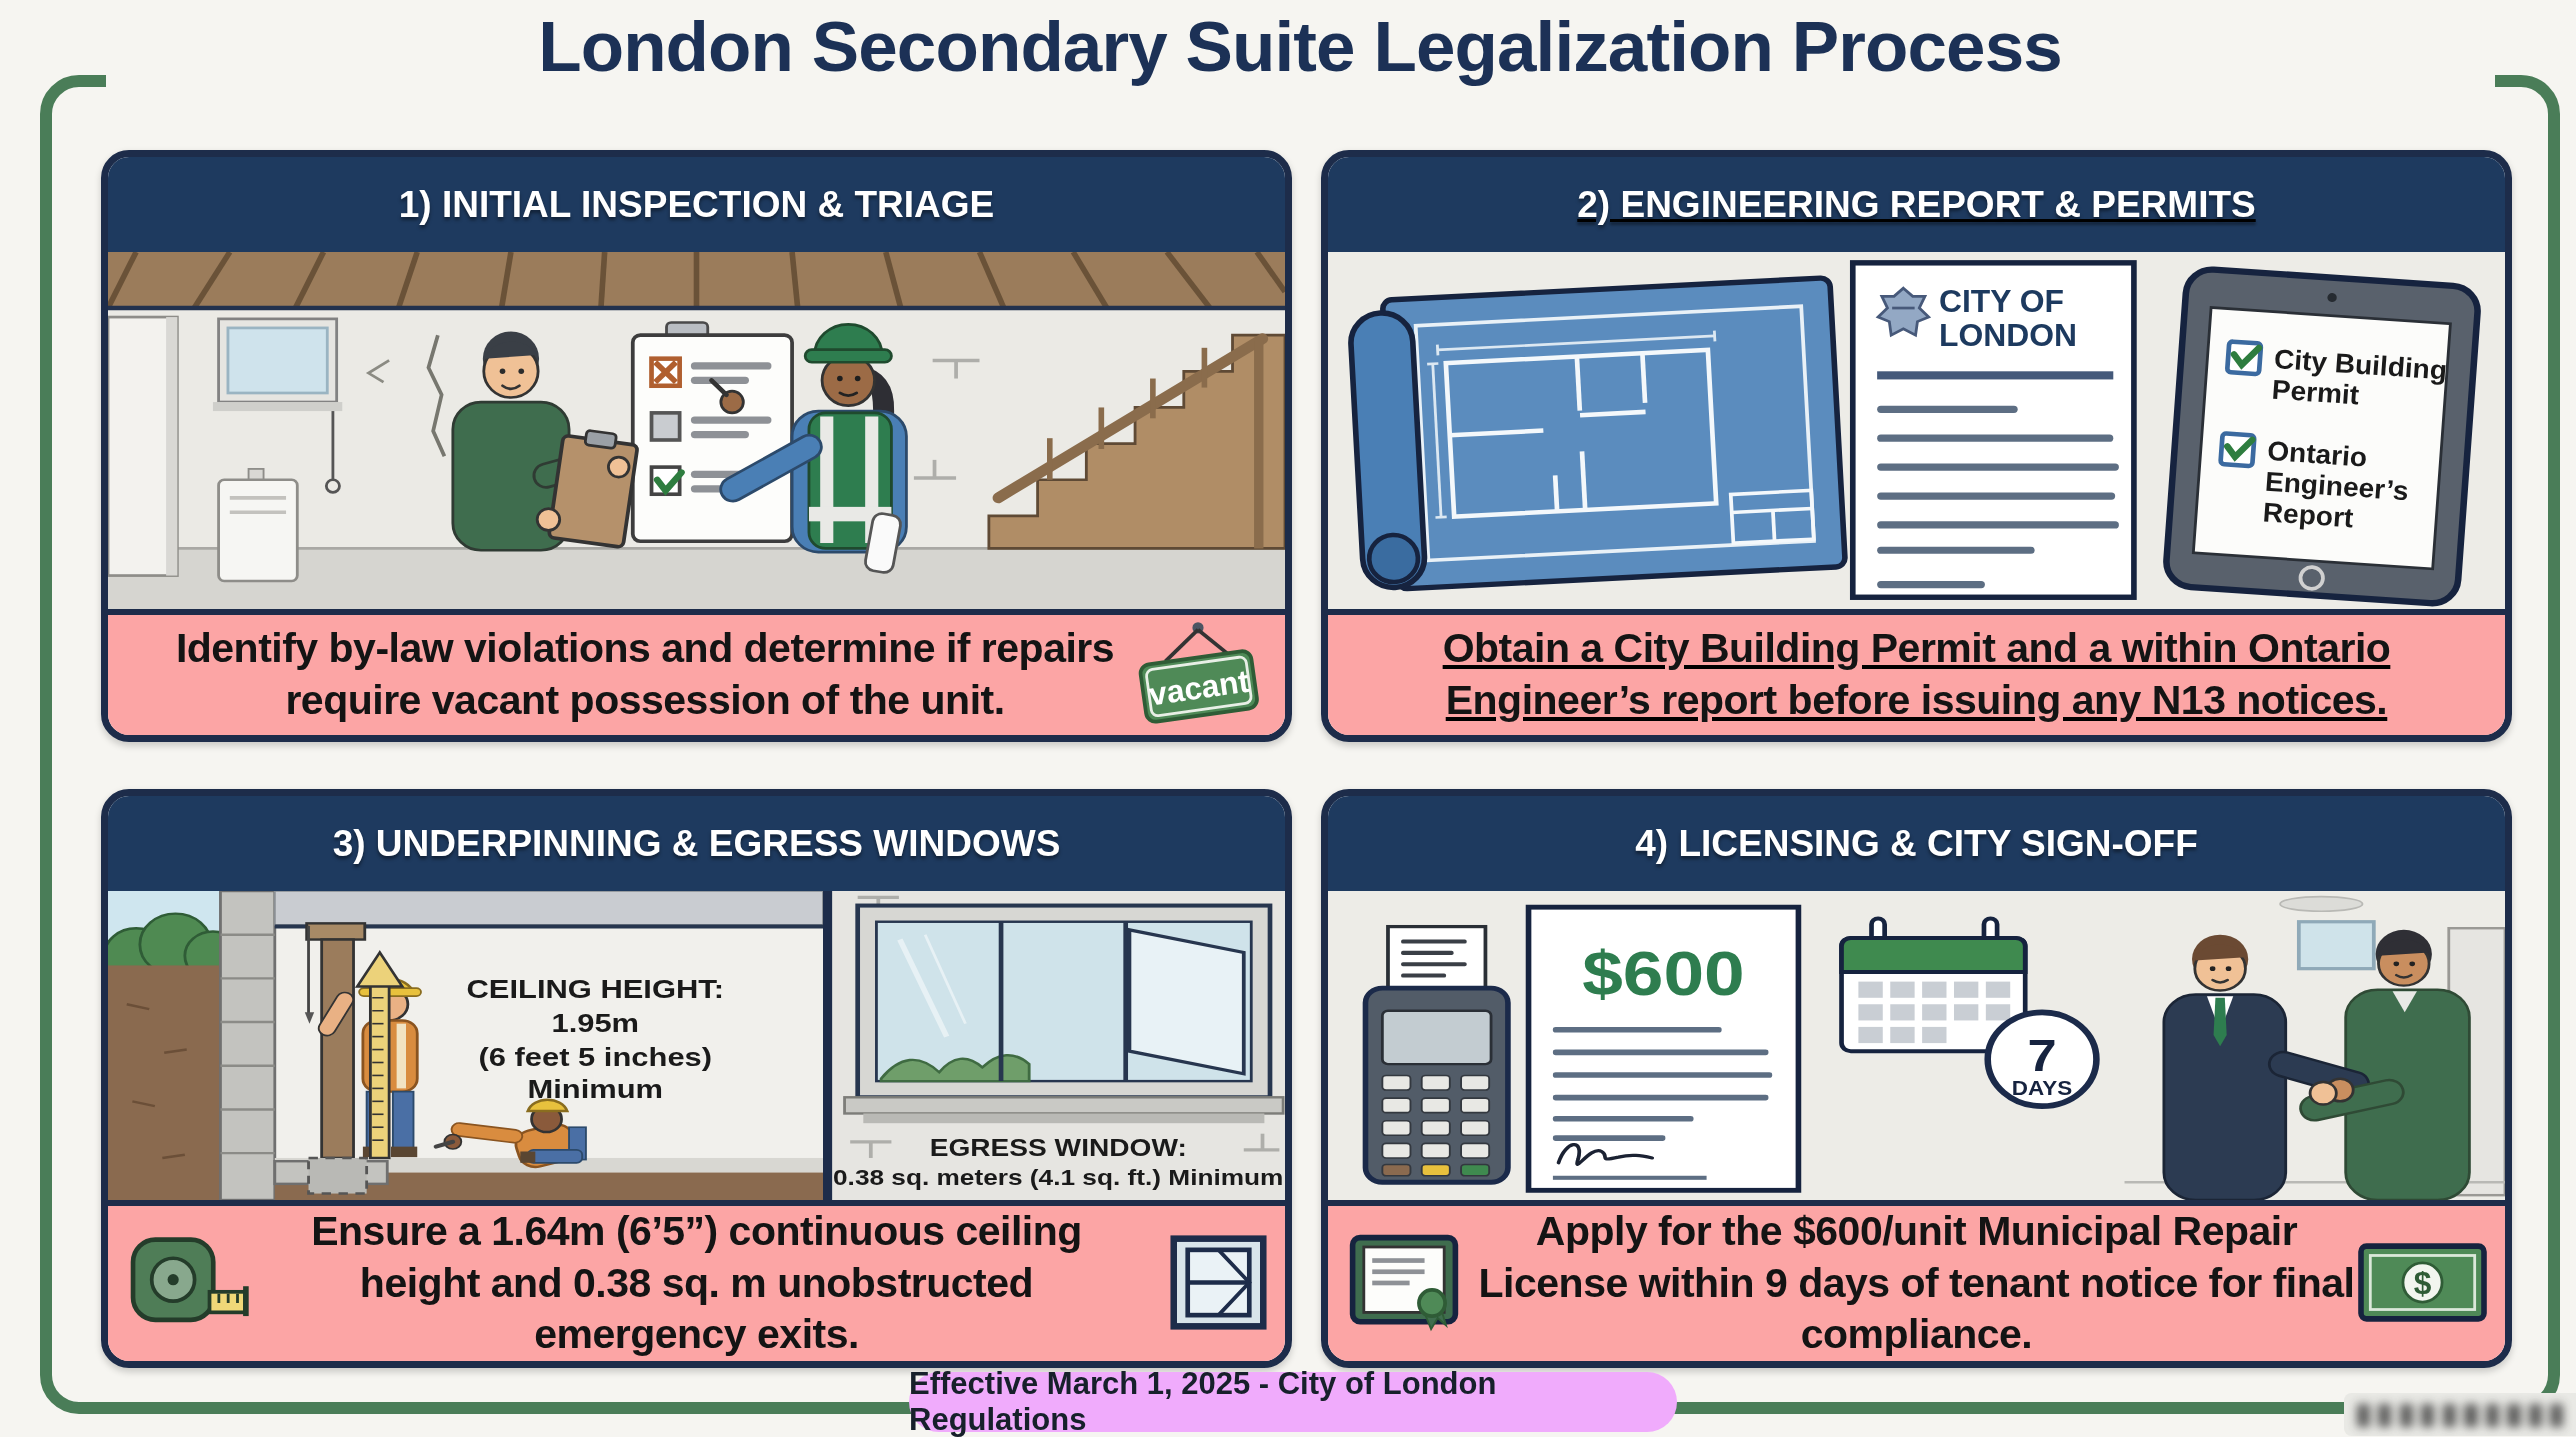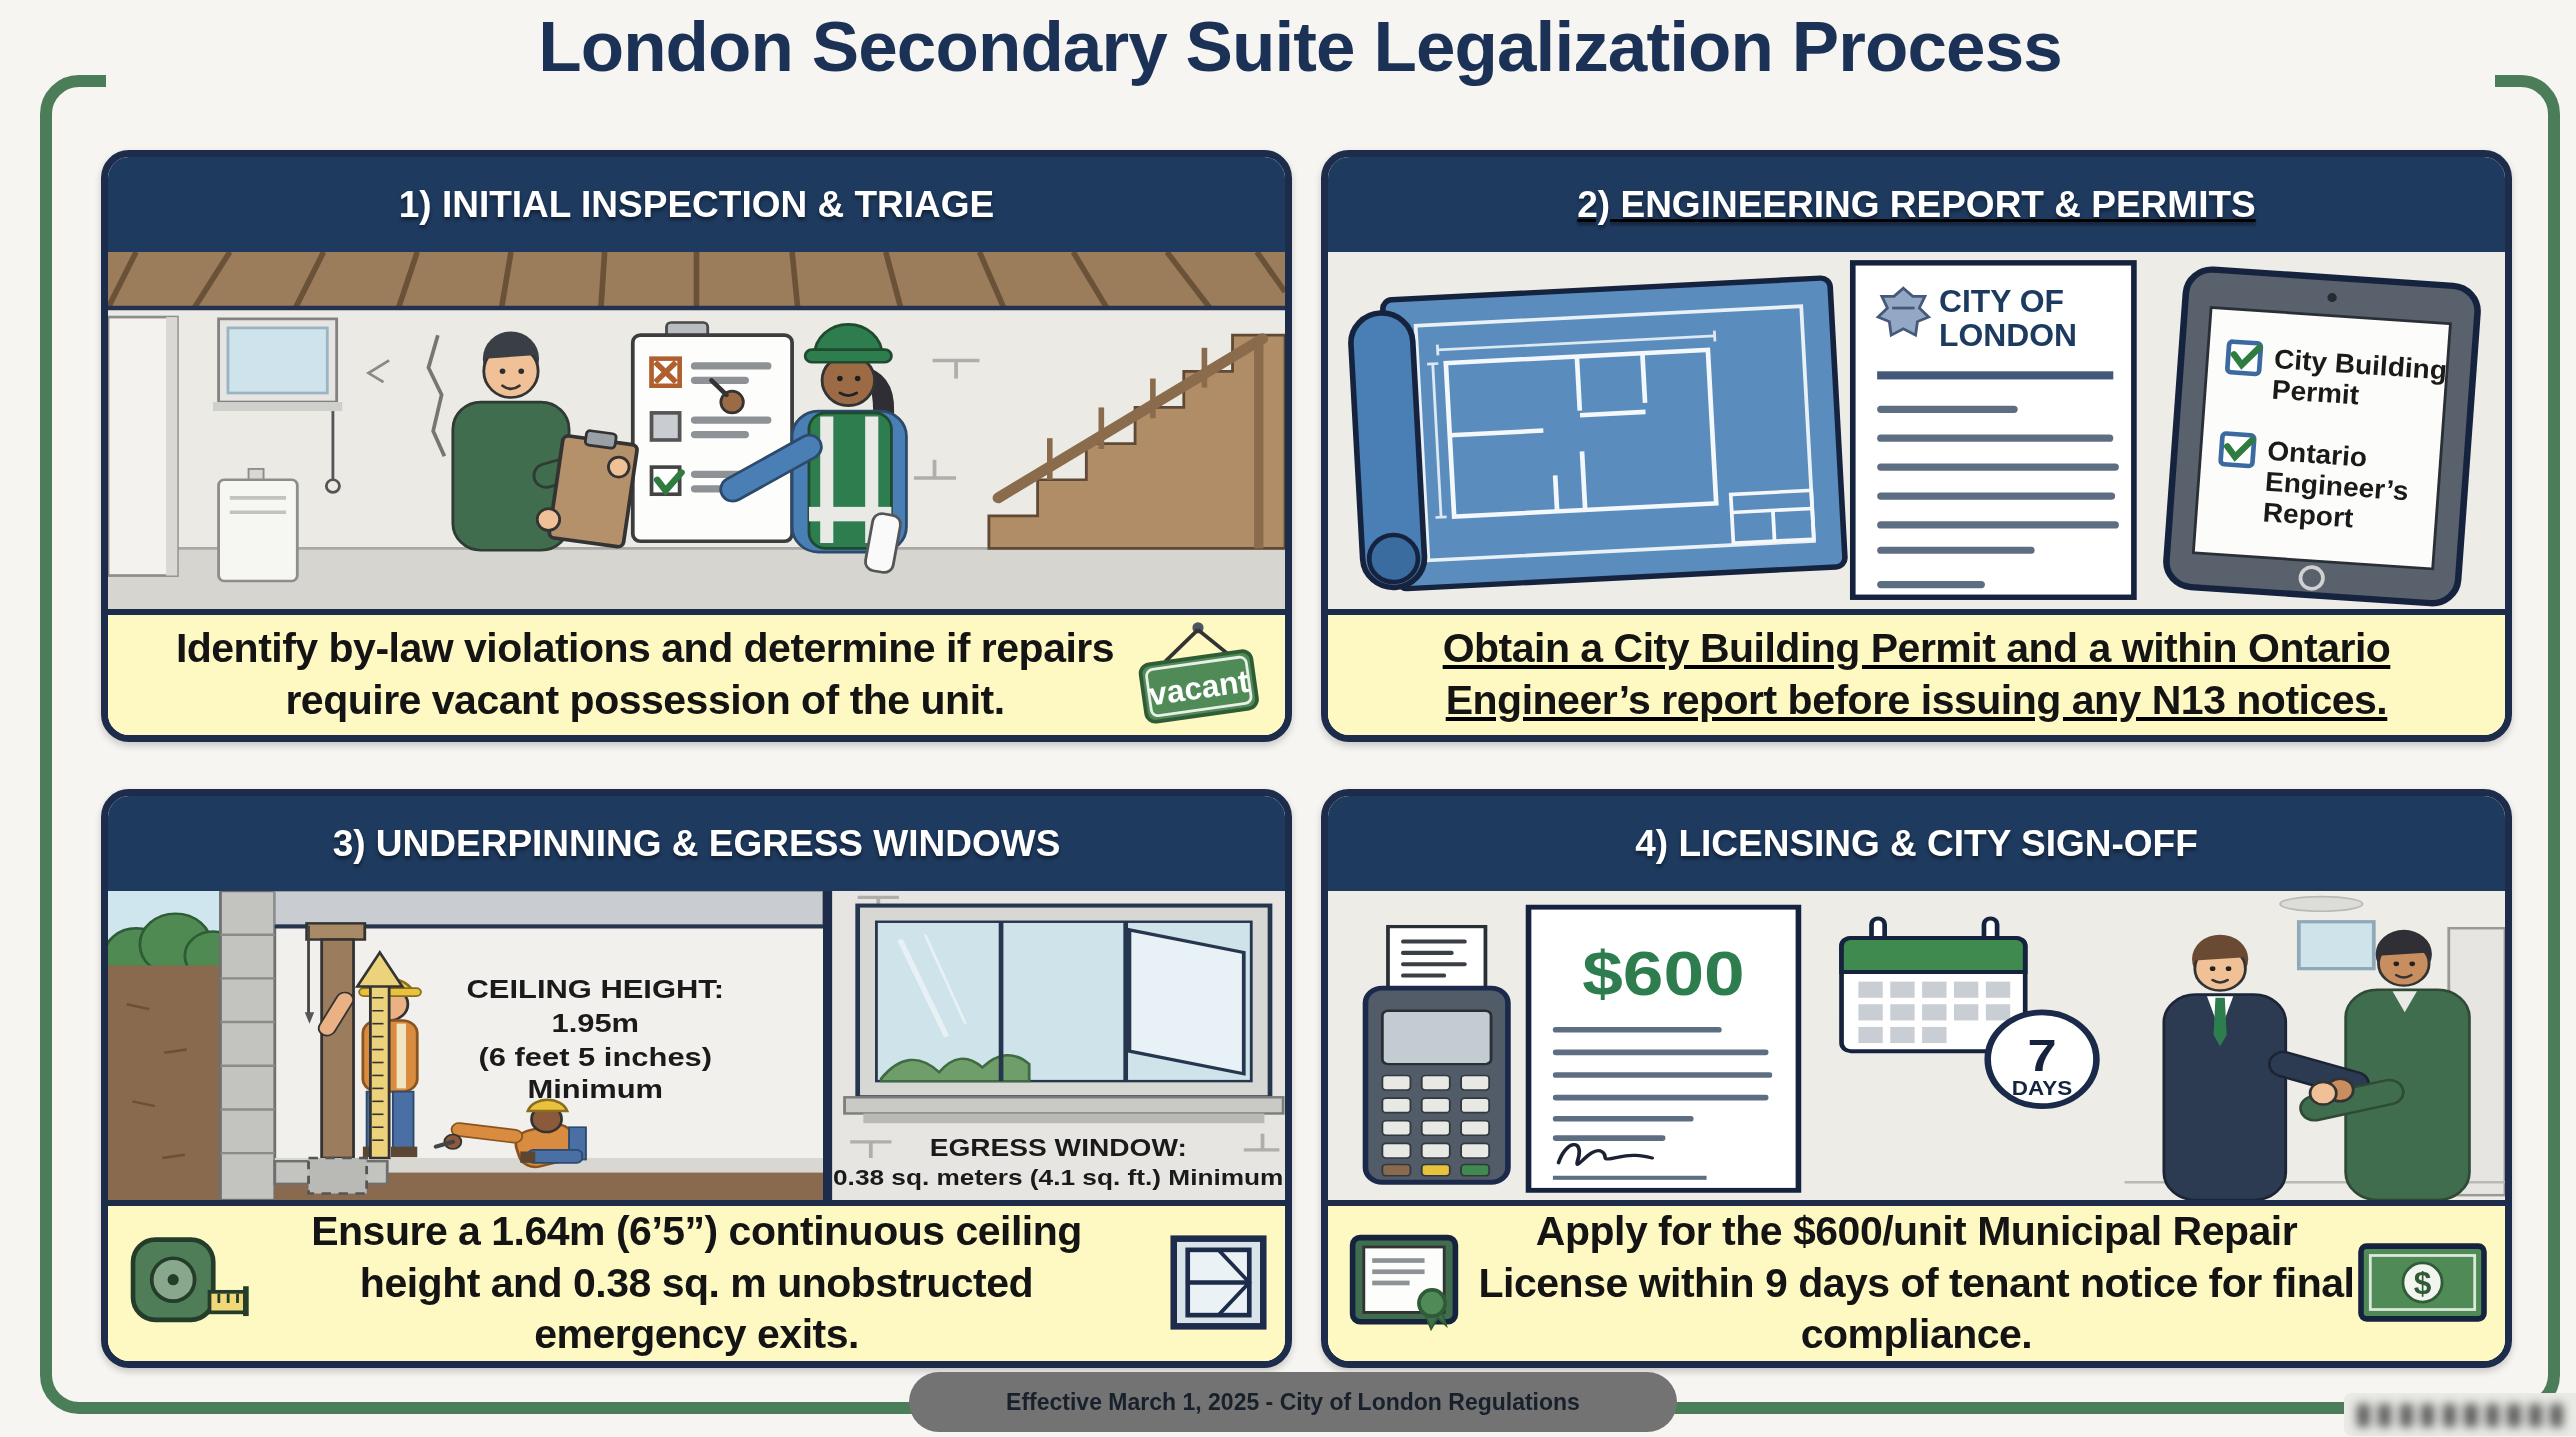--- a/index.html
+++ b/index.html
@@ -15,32 +15,32 @@
          box-shadow:0 3.7px 7.5px rgba(0,0,0,.18);}
   .p1{left:89px;top:150px;width:1191px;height:592px;}
   .p2{left:1309px;top:150px;width:1191px;height:592px;text-decoration:underline;}
   .p3{left:89px;top:789px;width:1191px;height:579px;}
   .p4{left:1309px;top:789px;width:1191px;height:579px;}
   .ph{flex:0 0 95px;background:#1e3a5f;color:#fff;display:flex;align-items:center;justify-content:center;
       font-size:37px;font-weight:bold;text-shadow:0 2.8px 3.7px rgba(0,0,0,.45);letter-spacing:0;}
   .scene{flex:1;position:relative;overflow:hidden;background:#edece7;}
   .scene svg{position:absolute;inset:0;width:100%;height:100%;display:block;}
   .scene text{font-family:"Liberation Sans",sans-serif;font-weight:bold;}
-  .caption{flex:0 0 120px;background:#fef9c3;border-top:6.6px solid #1d2c4a;position:relative;
+  .caption{flex:0 0 120px;background:#fca5a5;border-top:6.6px solid #1d2c4a;position:relative;
            display:flex;align-items:center;justify-content:center;}
   .caption p{margin:0;font-size:41px;font-weight:bold;color:#141414;text-align:center;
              line-height:1.26;letter-spacing:-0.5px;}
   .cap-pad-r p{padding:0 150px 0 47px;}
   .cap-pad-lr p{padding:0 145px;}
   .cap-icon{position:absolute;top:50%;transform:translateY(-50%);}
   .cap-icon.left{left:19px;}
   .cap-icon.right{right:17px;}
-  .footer-pill{position:absolute;left:897px;top:1372px;width:768px;height:60px;background:#737373;
+  .footer-pill{position:absolute;left:897px;top:1372px;width:768px;height:60px;background:#f0abfc;
                border-radius:30px;display:flex;align-items:center;justify-content:center;z-index:5;
-               font-size:23px;font-weight:bold;color:#17202b;}
+               font-size:31px;font-weight:bold;color:#17202b;}
   .watermark{position:absolute;right:3.7px;top:1393px;width:240px;height:43px;background:#e9e9e5;
              border-radius:7.5px;z-index:6;overflow:hidden;}
   .watermark .smudge{position:absolute;left:13px;right:13px;top:11.2px;bottom:9.4px;
              background:repeating-linear-gradient(90deg,#3a3a3a 0 13px,transparent 13px 21.5px);
              filter:blur(4.7px);opacity:.8;}
 </style>
 </head>
 <body>
 
 <div class="canvas">

